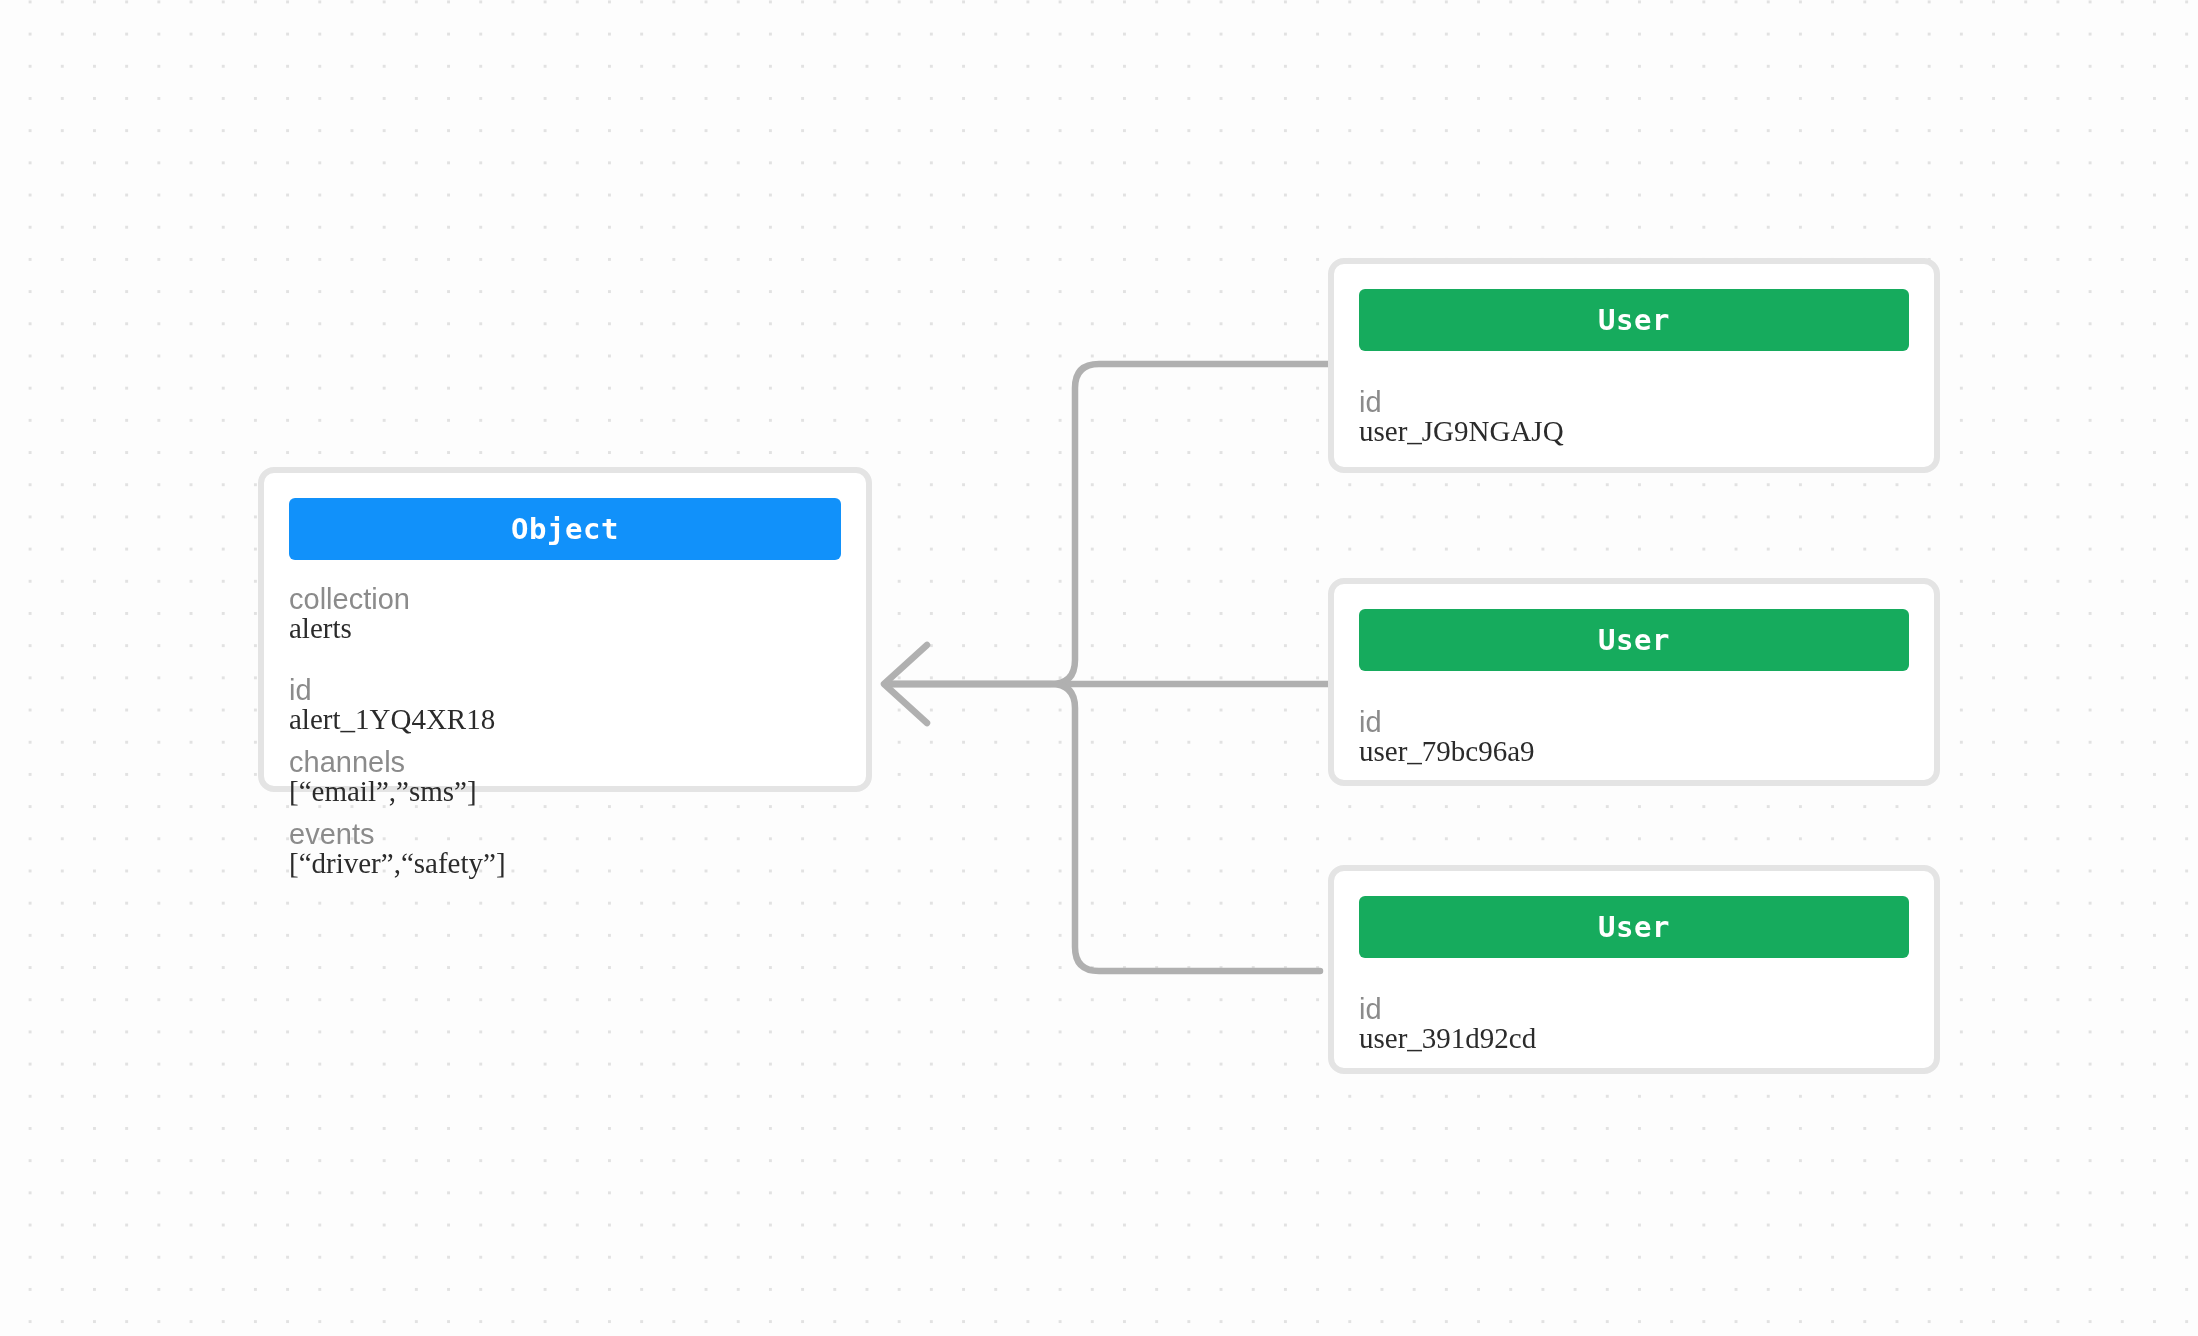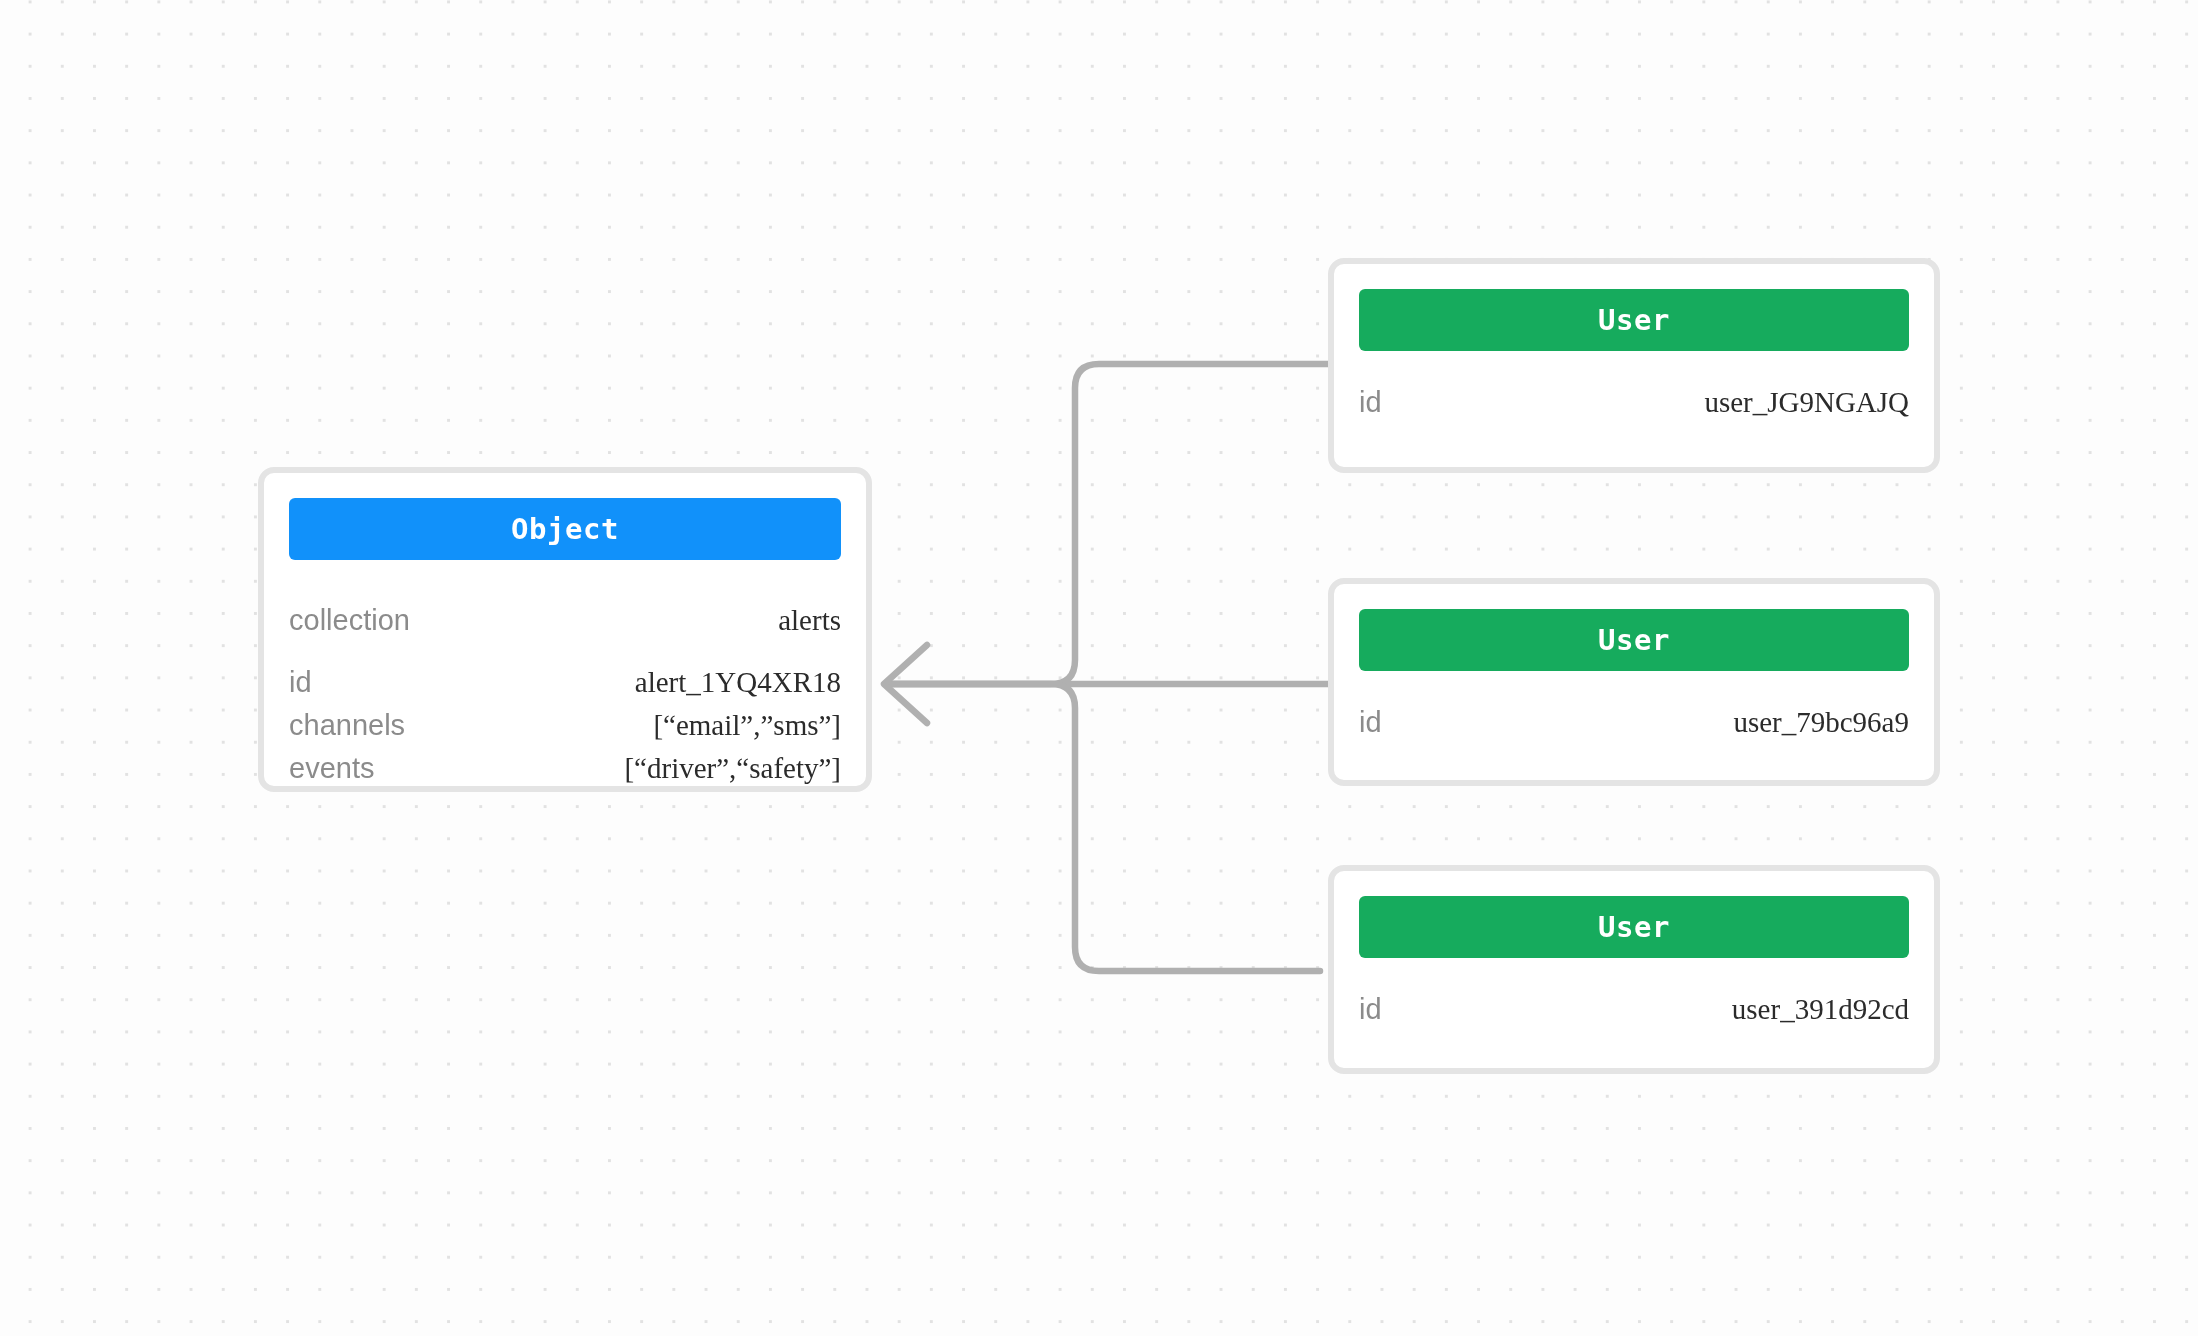--- a/index.html
+++ b/index.html
@@ -64,38 +64,39 @@
 
   .node-body {
     padding: 0 25px;
   }
 
   .row {
     display: flex;
     align-items: baseline;
     justify-content: space-between;
     line-height: 1.0;
+    flex-direction: column;
   }
   .row-key {
     color: #8b8b8b;
     font-family: "Liberation Sans", sans-serif;
     font-size: 29px;
     white-space: nowrap;
     padding-right: 18px;
   }
   .row-val {
     color: #2b2b2b;
     font-family: Liberation Serif, serif;
     font-size: 29px;
     white-space: nowrap;
     text-align: right;
   }
 
   
-  .obj-primary { padding-top: 46px; }
+  .obj-primary { padding-top: 25px; }
   .obj-fields  { padding-top: 33px; }
   .obj-fields .row + .row { margin-top: 14px; }
 
   
   .user-fields { padding-top: 37px; }
 
   
   #node-object { left: 258px; top: 467px; width: 614px; height: 325px; }
   #node-user-0 { left: 1328px; top: 258px; width: 612px; height: 215px; }
   #node-user-1 { left: 1328px; top: 578px; width: 612px; height: 208px; }

